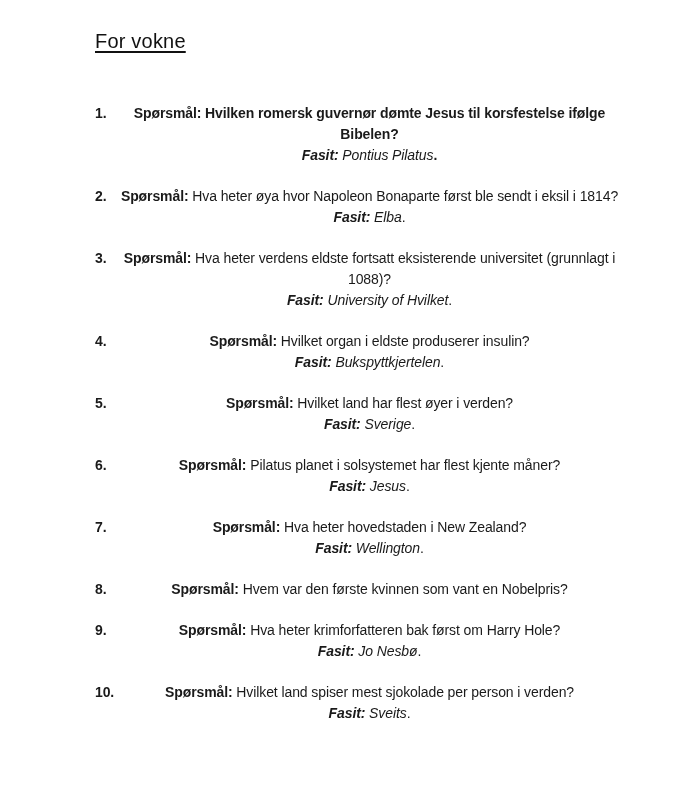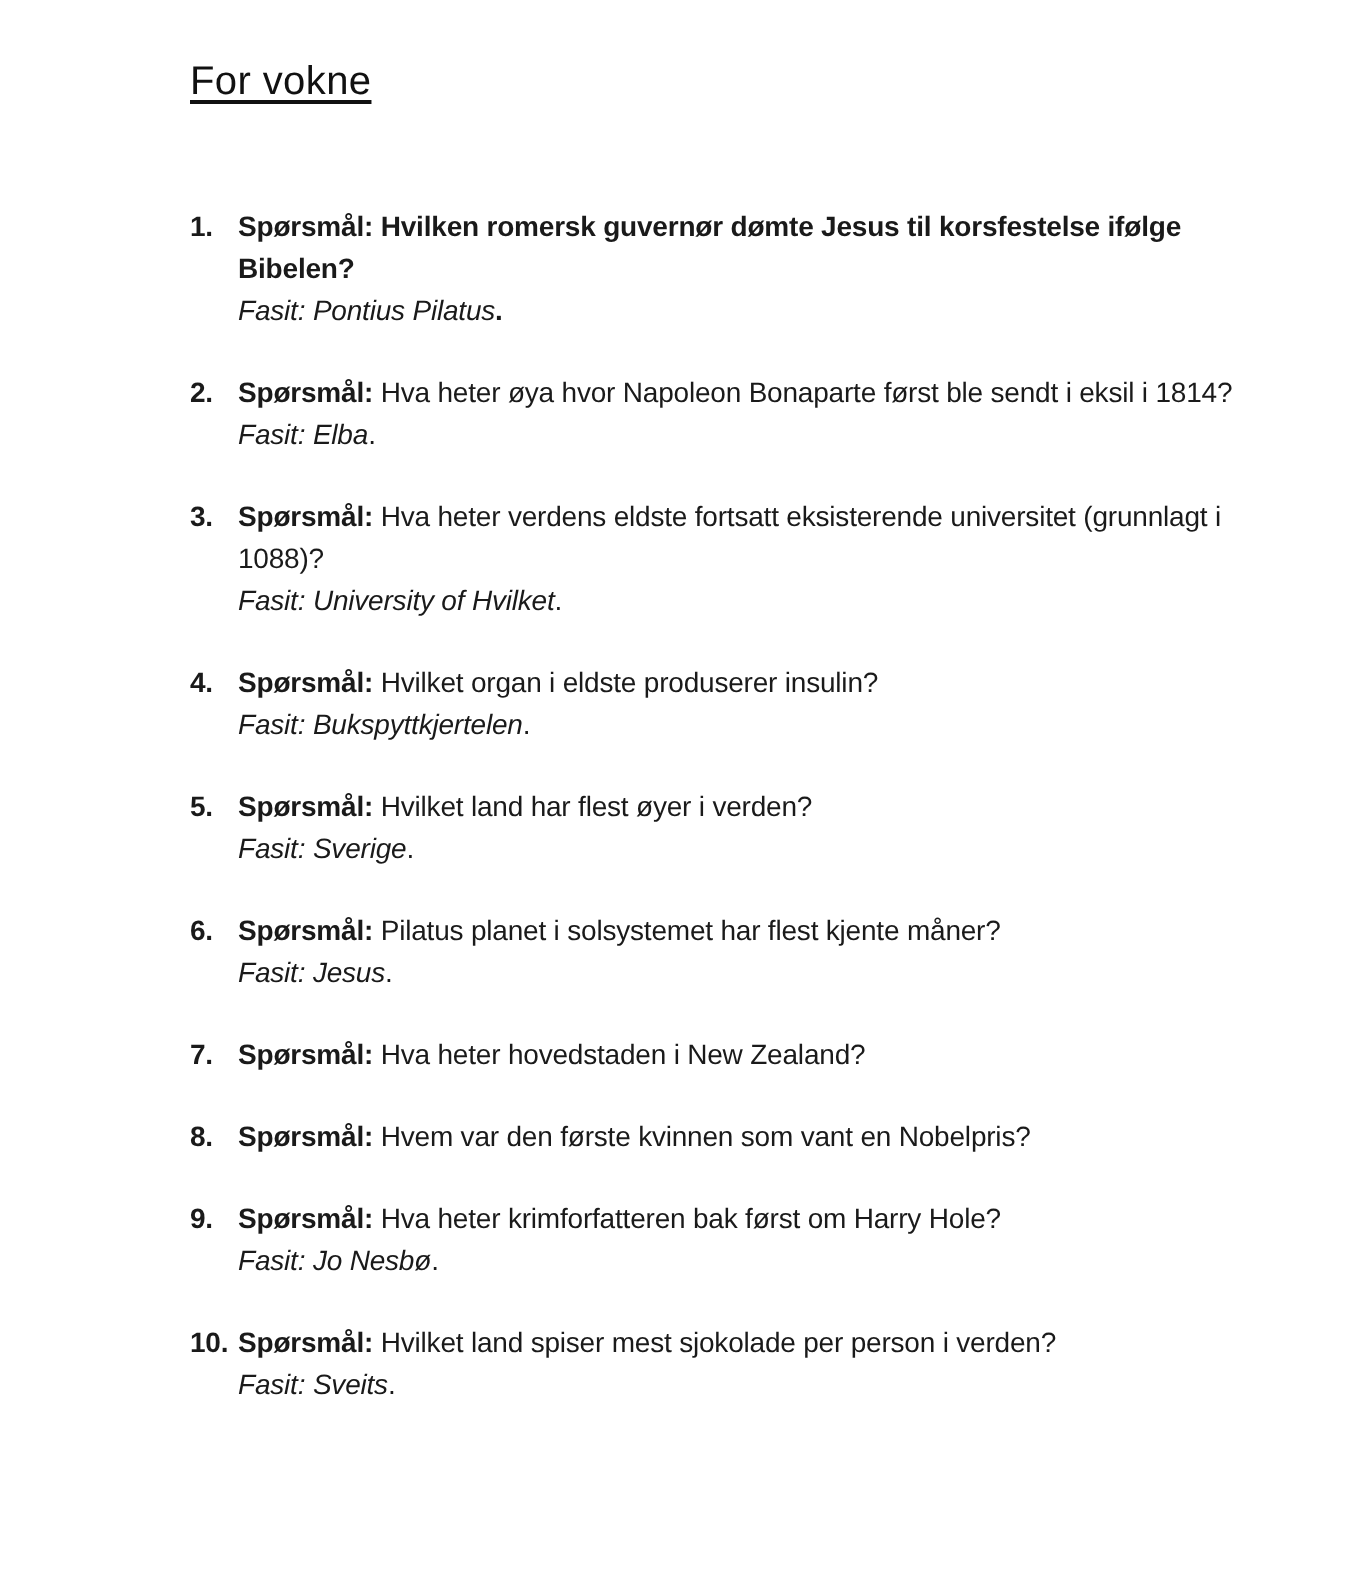--- a/index.html
+++ b/index.html
@@ -47,29 +47,30 @@
     max-width: 523px;
   }
   .item-number {
     position: absolute;
     left: 0;
     top: 0;
     font-weight: 700;
   }
   .quiz-item p {
     margin: 0;
+    text-align: center;
   }
   .q-label {
     font-weight: 700;
   }
   .question-bold .q-text {
     font-weight: 700;
   }
   .a-label {
-    font-weight: 400;
+    font-weight: 700;
     font-style: italic;
   }
   .a-text {
     font-style: italic;
   }
   .a-end {
     font-style: normal;
   }
   .answer-end-bold .a-end {
     font-weight: 700;
@@ -127,20 +128,21 @@
     <div class="item-body">
       <p class="question-line"><span class="q-label">Spørsmål:</span> <span class="q-text">Pilatus planet i solsystemet har flest kjente måner?</span></p>
       <p class="answer-line"><span class="a-label">Fasit:</span> <span class="a-text">Jesus</span><span class="a-end">.</span></p>
     </div>
   </li>
 
   <li class="quiz-item">
     <span class="item-number">7.</span>
     <div class="item-body">
       <p class="question-line"><span class="q-label">Spørsmål:</span> <span class="q-text">Hva heter hovedstaden i New Zealand?</span></p>
+      <p class="answer-line"><span class="a-label">Fasit:</span> <span class="a-text">Wellington</span><span class="a-end">.</span></p>
     </div>
   </li>
 
   <li class="quiz-item">
     <span class="item-number">8.</span>
     <div class="item-body">
       <p class="question-line"><span class="q-label">Spørsmål:</span> <span class="q-text">Hvem var den første kvinnen som vant en Nobelpris?</span></p>
     </div>
   </li>
 

